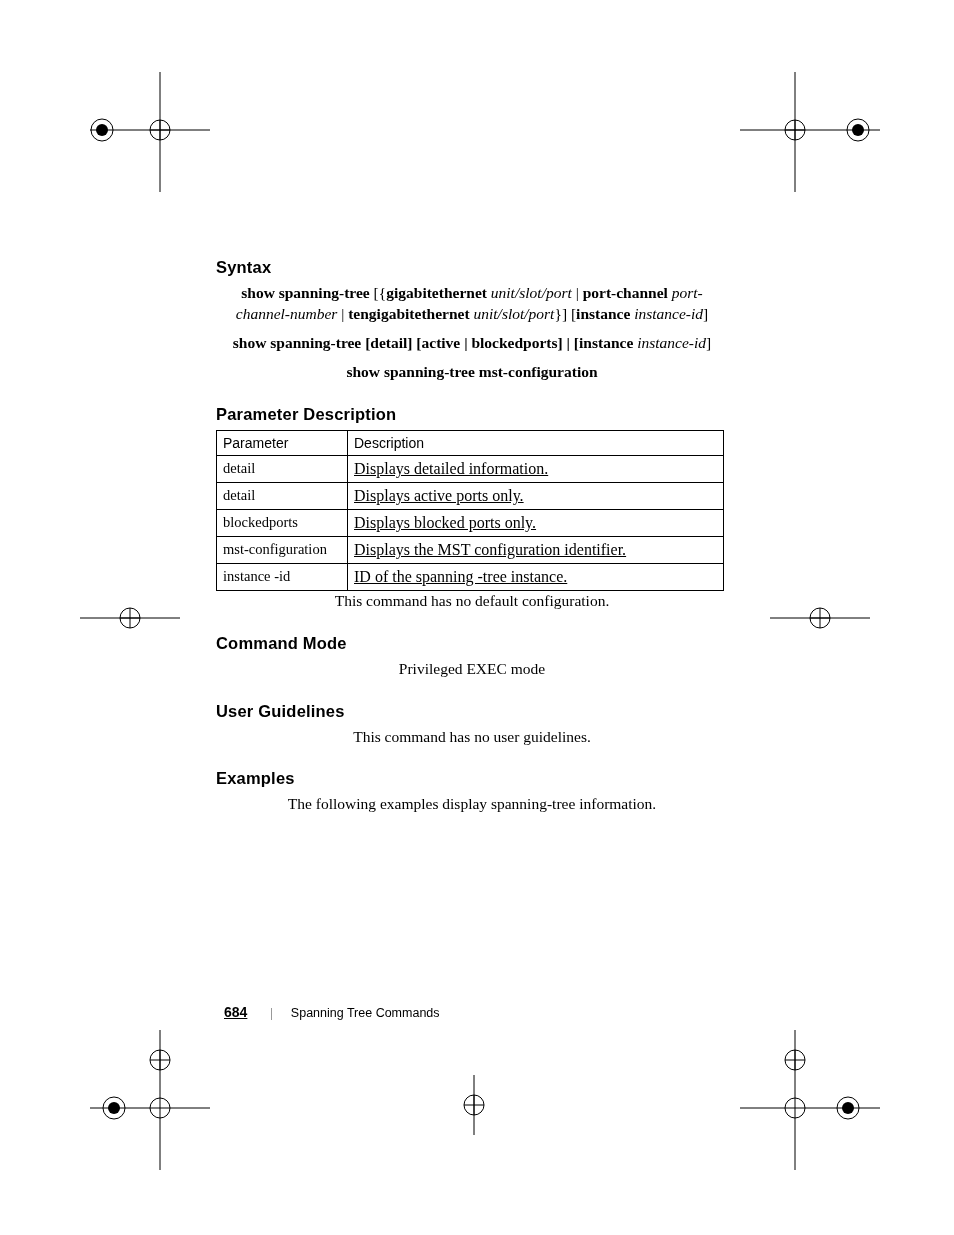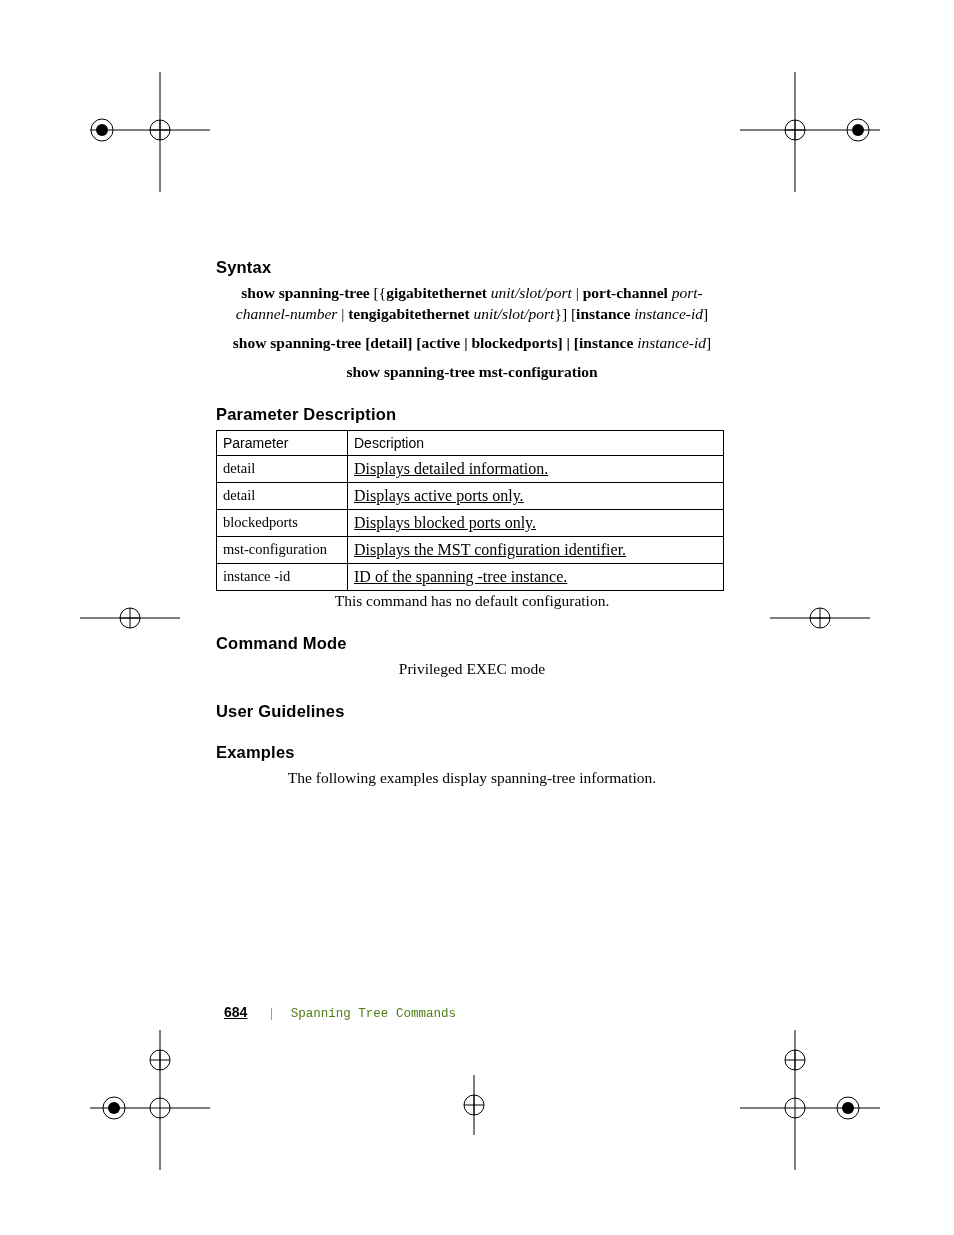--- a/index.html
+++ b/index.html
@@ -76,23 +76,23 @@
   }
   .footer .sep {
     display: inline-block;
     width: 1px;
     height: 12px;
     background: #999;
     vertical-align: middle;
     margin: 0 16px 0 20px;
   }
   .footer .section {
-    font-family: Liberation Mono, monospace;
+    font-family: Liberation Sans, sans-serif;
     font-size: 12.5px;
-    color: #4d7c0f;
+    color: #000000;
   }
 
   
   .reg {
     position: absolute;
     pointer-events: none;
   }
   .reg svg { display: block; }
 </style>
 </head>
@@ -147,20 +147,21 @@
       </tr>
     </tbody>
   </table>
 
   <p>This command has no default configuration.</p>
 
   <div class="section-heading mt">Command Mode</div>
   <p>Privileged EXEC mode</p>
 
   <div class="section-heading mt">User Guidelines</div>
+  <p>This command has no user guidelines.</p>
 
   <div class="section-heading mt">Examples</div>
   <p>The following examples display spanning-tree information.</p>
 
 </div>
 
 <div class="footer">
   <span class="page-num">684</span>
   <span class="sep"></span>
   <span class="section">Spanning Tree Commands</span>

